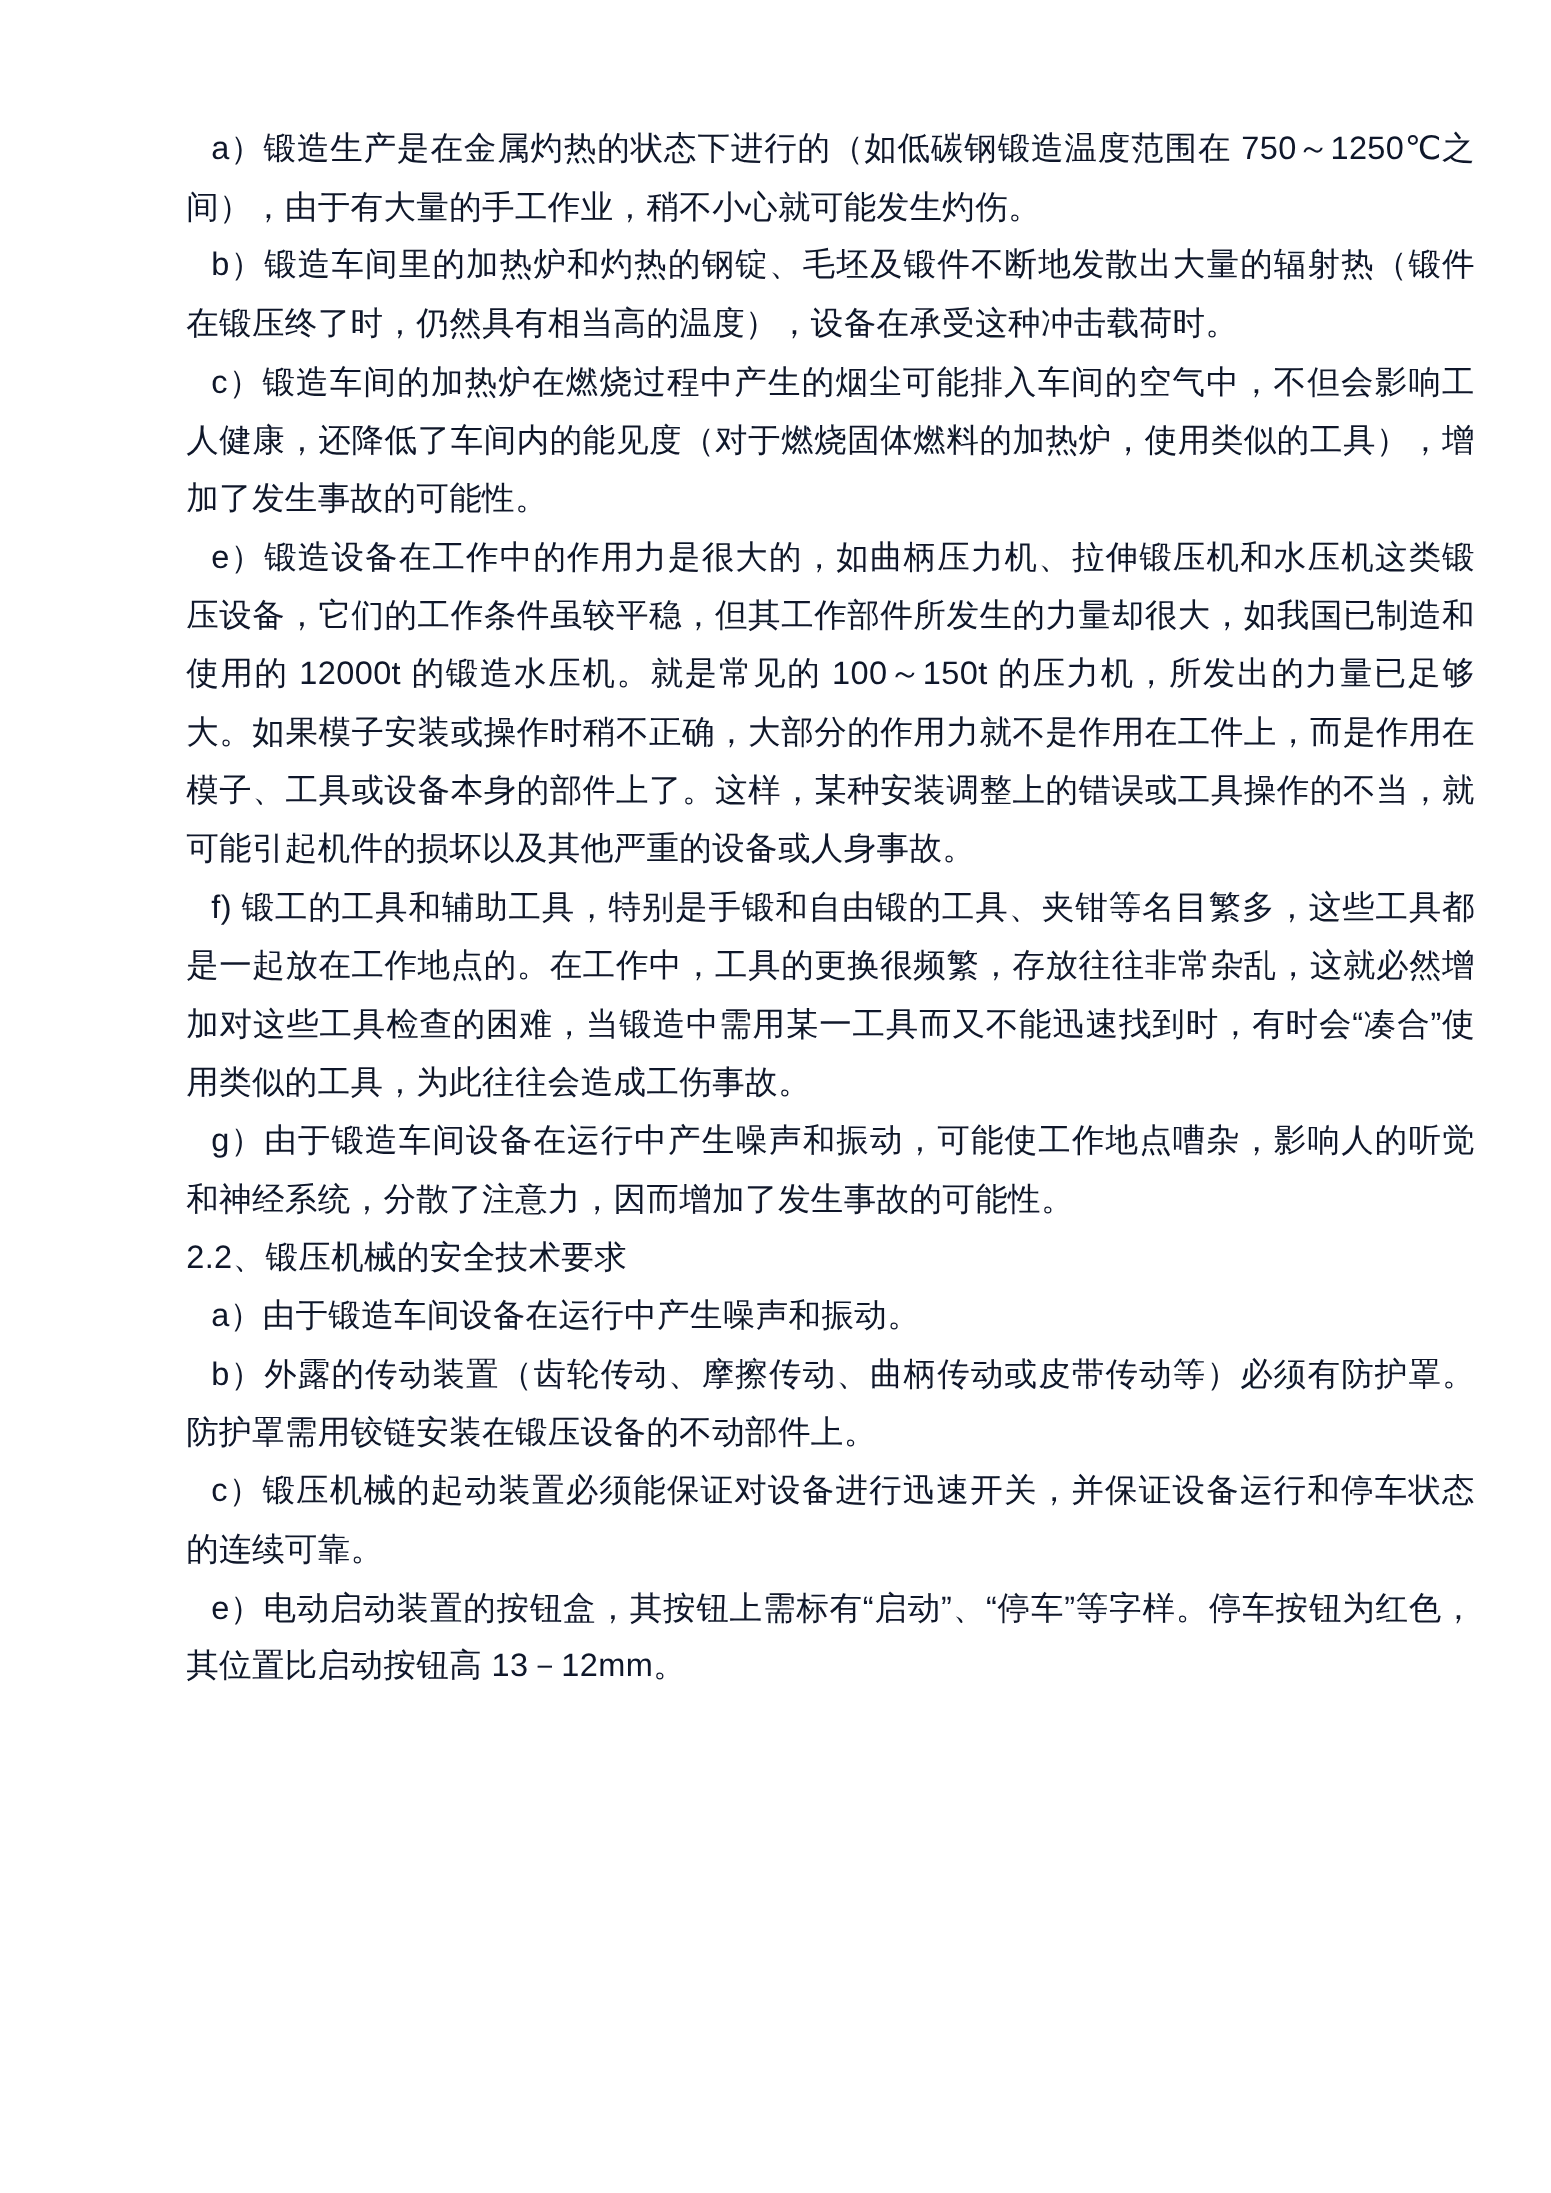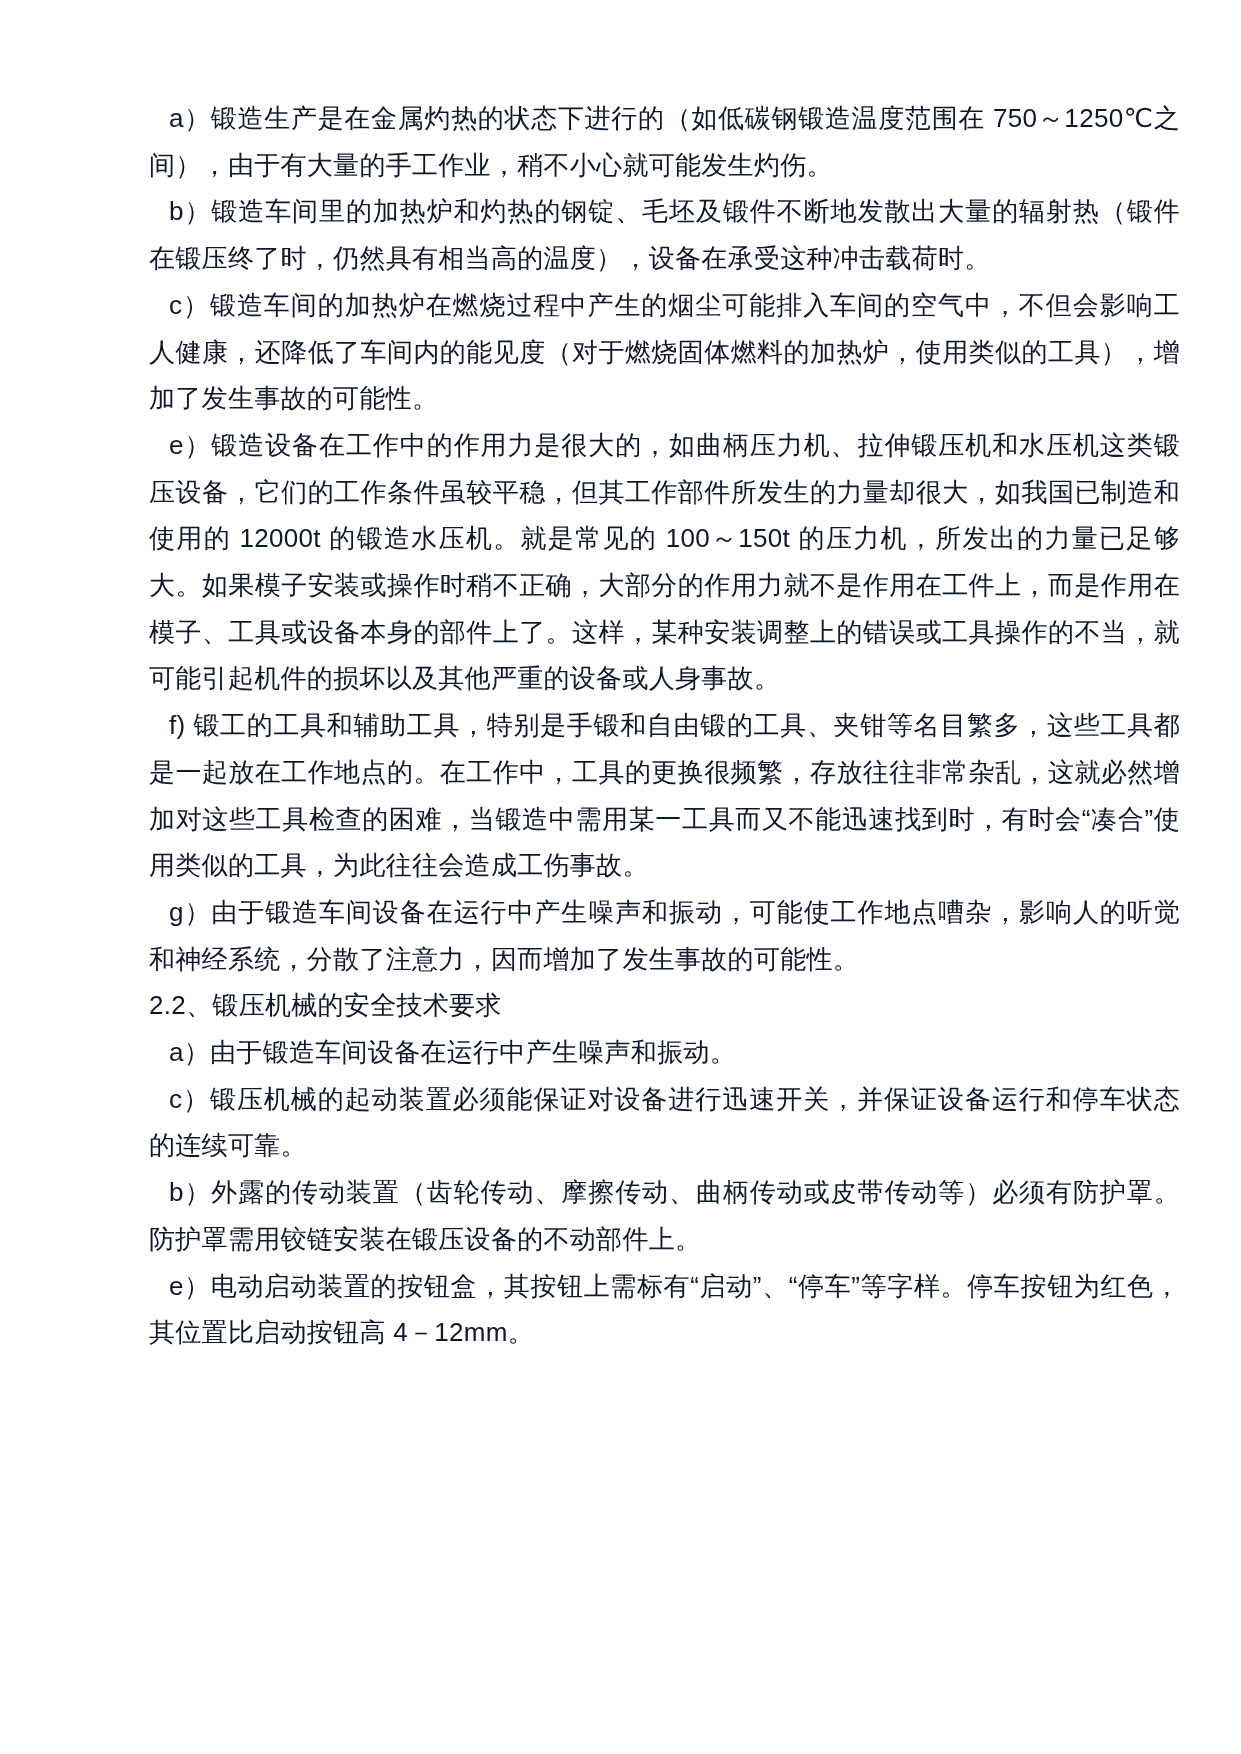--- a/index.html
+++ b/index.html
@@ -43,17 +43,17 @@
 <div class="page">
   <div class="content">
     <p>a）锻造生产是在金属灼热的状态下进行的（如低碳钢锻造温度范围在 750～1250℃之间），由于有大量的手工作业，稍不小心就可能发生灼伤。</p>
     <p>b）锻造车间里的加热炉和灼热的钢锭、毛坯及锻件不断地发散出大量的辐射热（锻件在锻压终了时，仍然具有相当高的温度），设备在承受这种冲击载荷时。</p>
     <p>c）锻造车间的加热炉在燃烧过程中产生的烟尘可能排入车间的空气中，不但会影响工人健康，还降低了车间内的能见度（对于燃烧固体燃料的加热炉，使用类似的工具），增加了发生事故的可能性。</p>
     <p>e）锻造设备在工作中的作用力是很大的，如曲柄压力机、拉伸锻压机和水压机这类锻压设备，它们的工作条件虽较平稳，但其工作部件所发生的力量却很大，如我国已制造和使用的 12000t 的锻造水压机。就是常见的 100～150t 的压力机，所发出的力量已足够大。如果模子安装或操作时稍不正确，大部分的作用力就不是作用在工件上，而是作用在模子、工具或设备本身的部件上了。这样，某种安装调整上的错误或工具操作的不当，就可能引起机件的损坏以及其他严重的设备或人身事故。</p>
     <p>f) 锻工的工具和辅助工具，特别是手锻和自由锻的工具、夹钳等名目繁多，这些工具都是一起放在工作地点的。在工作中，工具的更换很频繁，存放往往非常杂乱，这就必然增加对这些工具检查的困难，当锻造中需用某一工具而又不能迅速找到时，有时会“凑合”使用类似的工具，为此往往会造成工伤事故。</p>
     <p>g）由于锻造车间设备在运行中产生噪声和振动，可能使工作地点嘈杂，影响人的听觉和神经系统，分散了注意力，因而增加了发生事故的可能性。</p>
     <p class="heading">2.2、锻压机械的安全技术要求</p>
     <p>a）由于锻造车间设备在运行中产生噪声和振动。</p>
+    <p>b）外露的传动装置（齿轮传动、摩擦传动、曲柄传动或皮带传动等）必须有防护罩。防护罩需用铰链安装在锻压设备的不动部件上。</p>
     <p>c）锻压机械的起动装置必须能保证对设备进行迅速开关，并保证设备运行和停车状态的连续可靠。</p>
-    <p>b）外露的传动装置（齿轮传动、摩擦传动、曲柄传动或皮带传动等）必须有防护罩。防护罩需用铰链安装在锻压设备的不动部件上。</p>
-    <p>e）电动启动装置的按钮盒，其按钮上需标有“启动”、“停车”等字样。停车按钮为红色，其位置比启动按钮高 4－12mm。</p>
+    <p>e）电动启动装置的按钮盒，其按钮上需标有“启动”、“停车”等字样。停车按钮为红色，其位置比启动按钮高 13－12mm。</p>
   </div>
 </div>
 
 </body></html>

